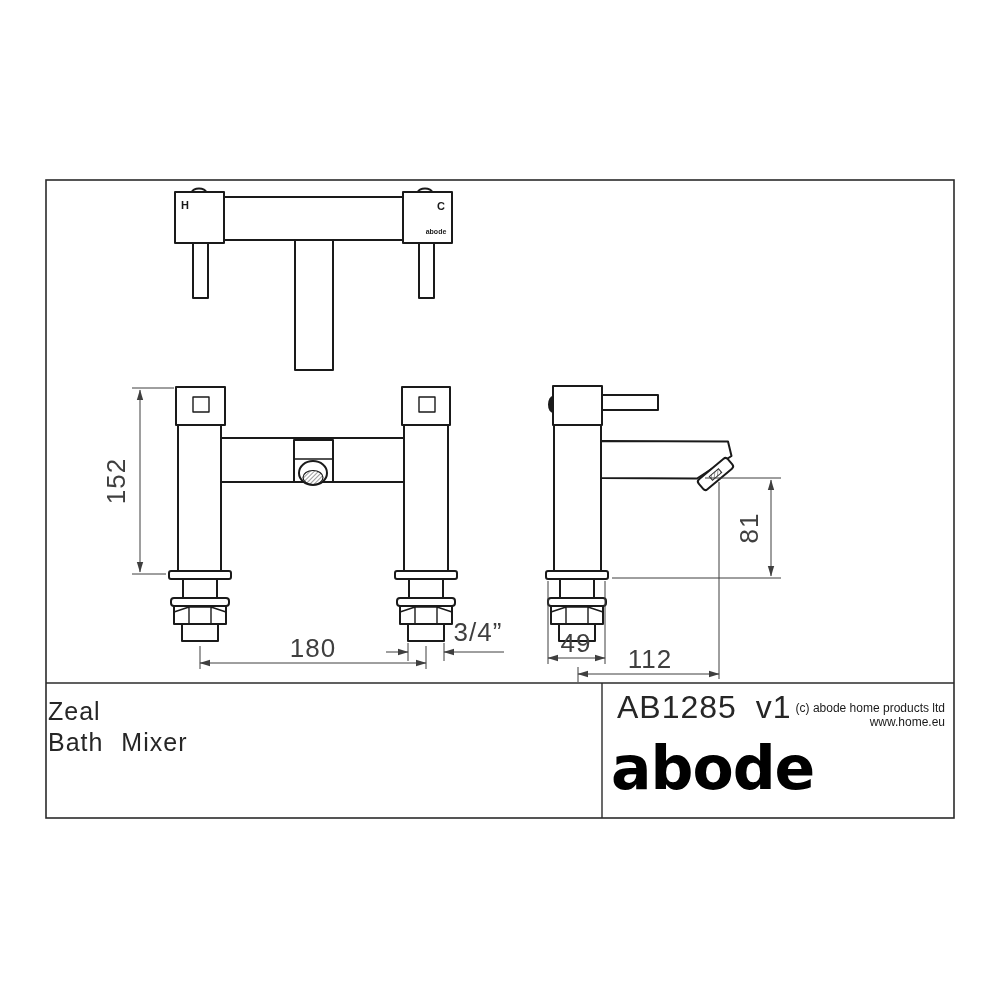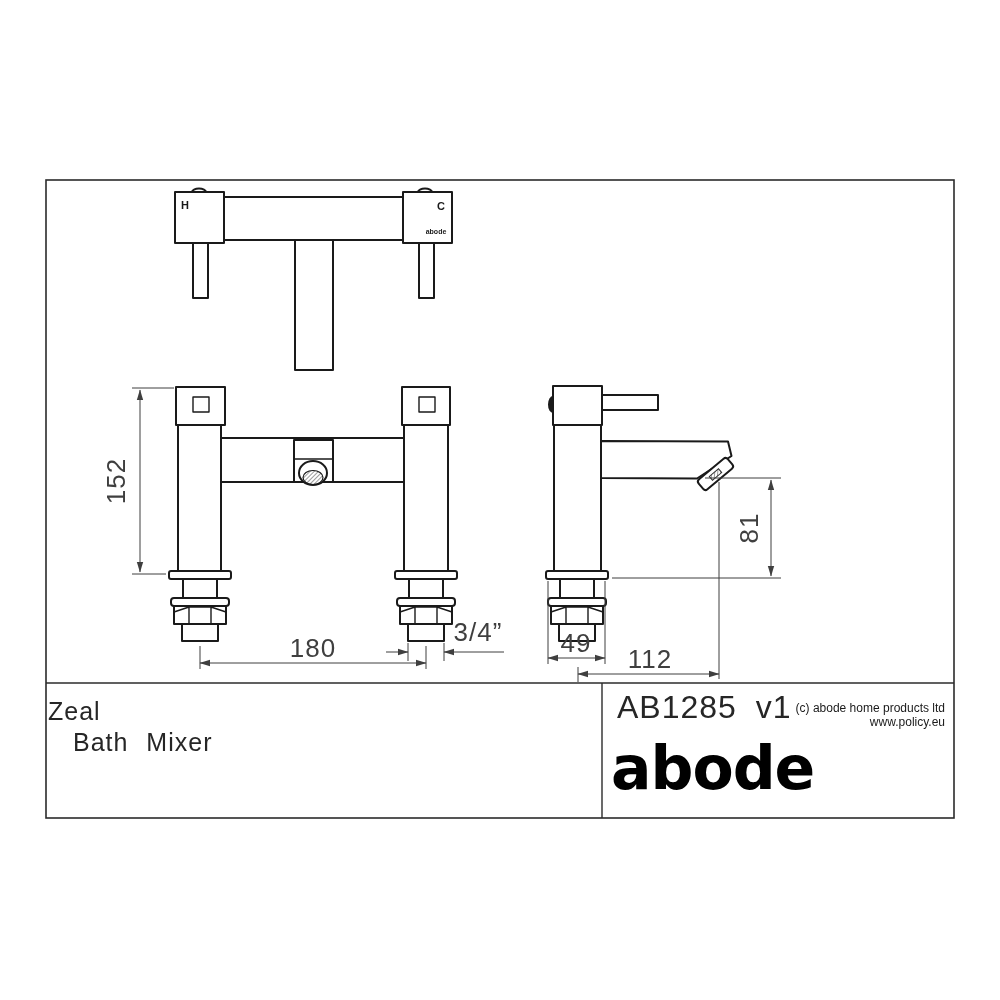--- a/index.html
+++ b/index.html
@@ -16,21 +16,21 @@
   svg{position:absolute;left:0;top:0;}
   svg .ln{stroke:var(--line);stroke-width:2;fill:none;stroke-linejoin:round;stroke-linecap:round;}
   svg .lnw{stroke:var(--line);stroke-width:2;fill:#ffffff;stroke-linejoin:round;}
   svg .lnt{stroke:var(--line);stroke-width:1.4;fill:none;stroke-linejoin:round;}
   svg .dim{stroke:var(--dim);stroke-width:1;fill:none;}
   svg .dimtxt{fill:var(--dim);font-family:"Liberation Sans",sans-serif;font-size:26px;letter-spacing:1px;}
   svg .small-mark{fill:var(--line);font-family:"Liberation Sans",sans-serif;font-weight:bold;}
   .tb-text{position:absolute;color:var(--text);}
   .tb-product{left:48px;font-size:25px;letter-spacing:1px;word-spacing:10px;}
   .tb-product-1{top:697px;}
-  .tb-product-2{top:728px;margin-left:25px;}
+  .tb-product-2{top:728px;}
   .tb-code{left:617px;top:689px;font-size:32px;letter-spacing:1px;word-spacing:9px;}
   .tb-logo{
     position:absolute;left:611px;top:728px;width:180px;
     font-family:"DejaVu Sans",sans-serif;font-weight:bold;font-size:60px;
     color:#000;letter-spacing:-1px;line-height:80px;
   }
   .tb-right{position:absolute;right:55px;text-align:right;color:#1a1a1a;font-size:12px;line-height:13.5px;}
   .tb-copy{top:702px;}
   .tb-policy{top:744px;}
 </style>
@@ -177,16 +177,16 @@
     </g>
   </svg>
 
   <div class="tb-text tb-product tb-product-1">Zeal</div>
   <div class="tb-text tb-product tb-product-2">Bath Mixer</div>
   <div class="tb-text tb-code">AB1285 v1</div>
   <div class="tb-logo">abode</div>
 
   <div class="tb-right tb-copy">
     <div>(c) abode home products ltd</div>
-    <div>www.policy.eu</div>
+    <div>www.home.eu</div>
   </div>
 
 </div>
 
 </body></html>

